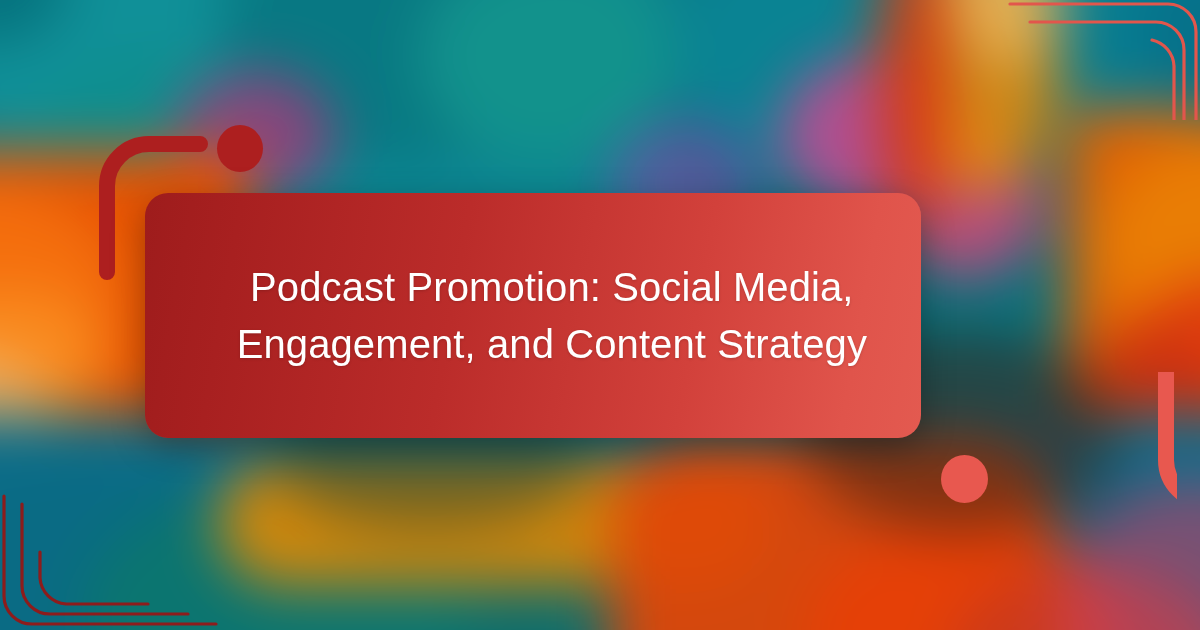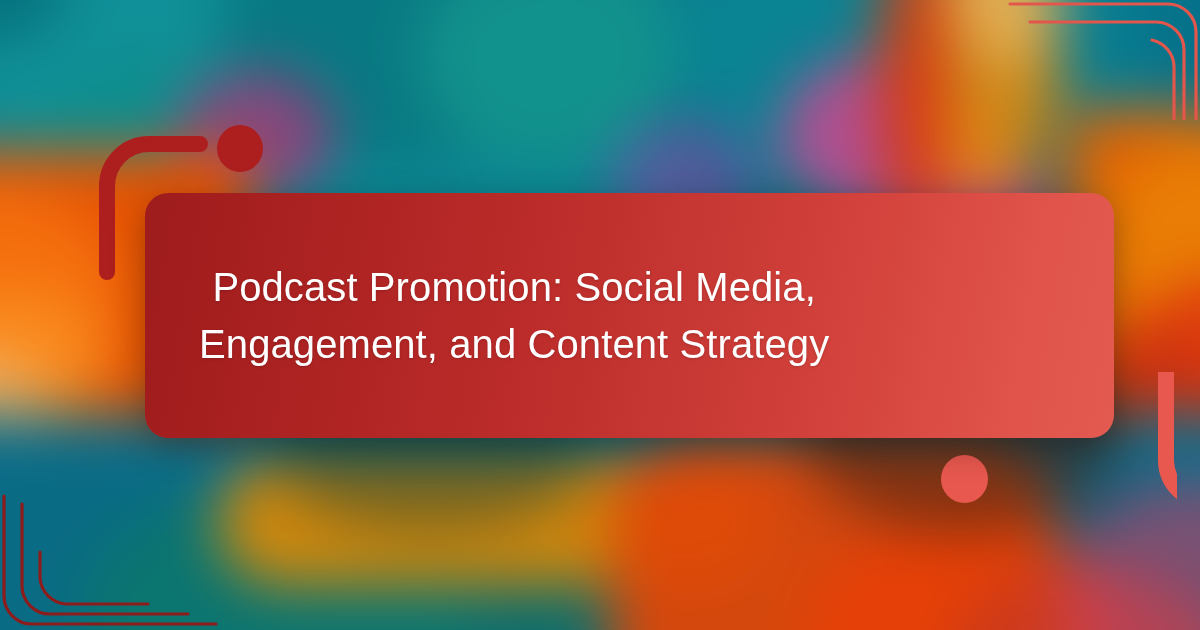--- a/index.html
+++ b/index.html
@@ -50,33 +50,33 @@
               background:#ad1f1f; }
 
   #elbow-br { left:1062px; top:372px; }
   #dot-br   { left:941px;  top:455px; width:47px; height:48px;
               background:#e8584f; }
 
   
   #title-card {
     position:absolute;
     left:145px; top:193px;
-    width:969px; height:245px;
+    width:776px; height:245px;
     border-radius:23px;
     background:linear-gradient(100deg,
                  #9e1c1c 0%,
                  #a82020 12%,
                  #bb2c2a 40%,
                  #d2413b 70%,
                  #e0544b 90%,
                  #e35a50 100%);
     box-shadow:0 10px 34px rgba(0,0,0,0.30);
     display:flex;
     align-items:center;
-    justify-content:flex-start;
+    justify-content:flex-end;
     padding:0 54px;
   }
 
   #title-text {
     color:#ffffff;
     font-size:40px;
     line-height:57px;
     font-weight:400;
     text-align:center;
     letter-spacing:0.1px;

